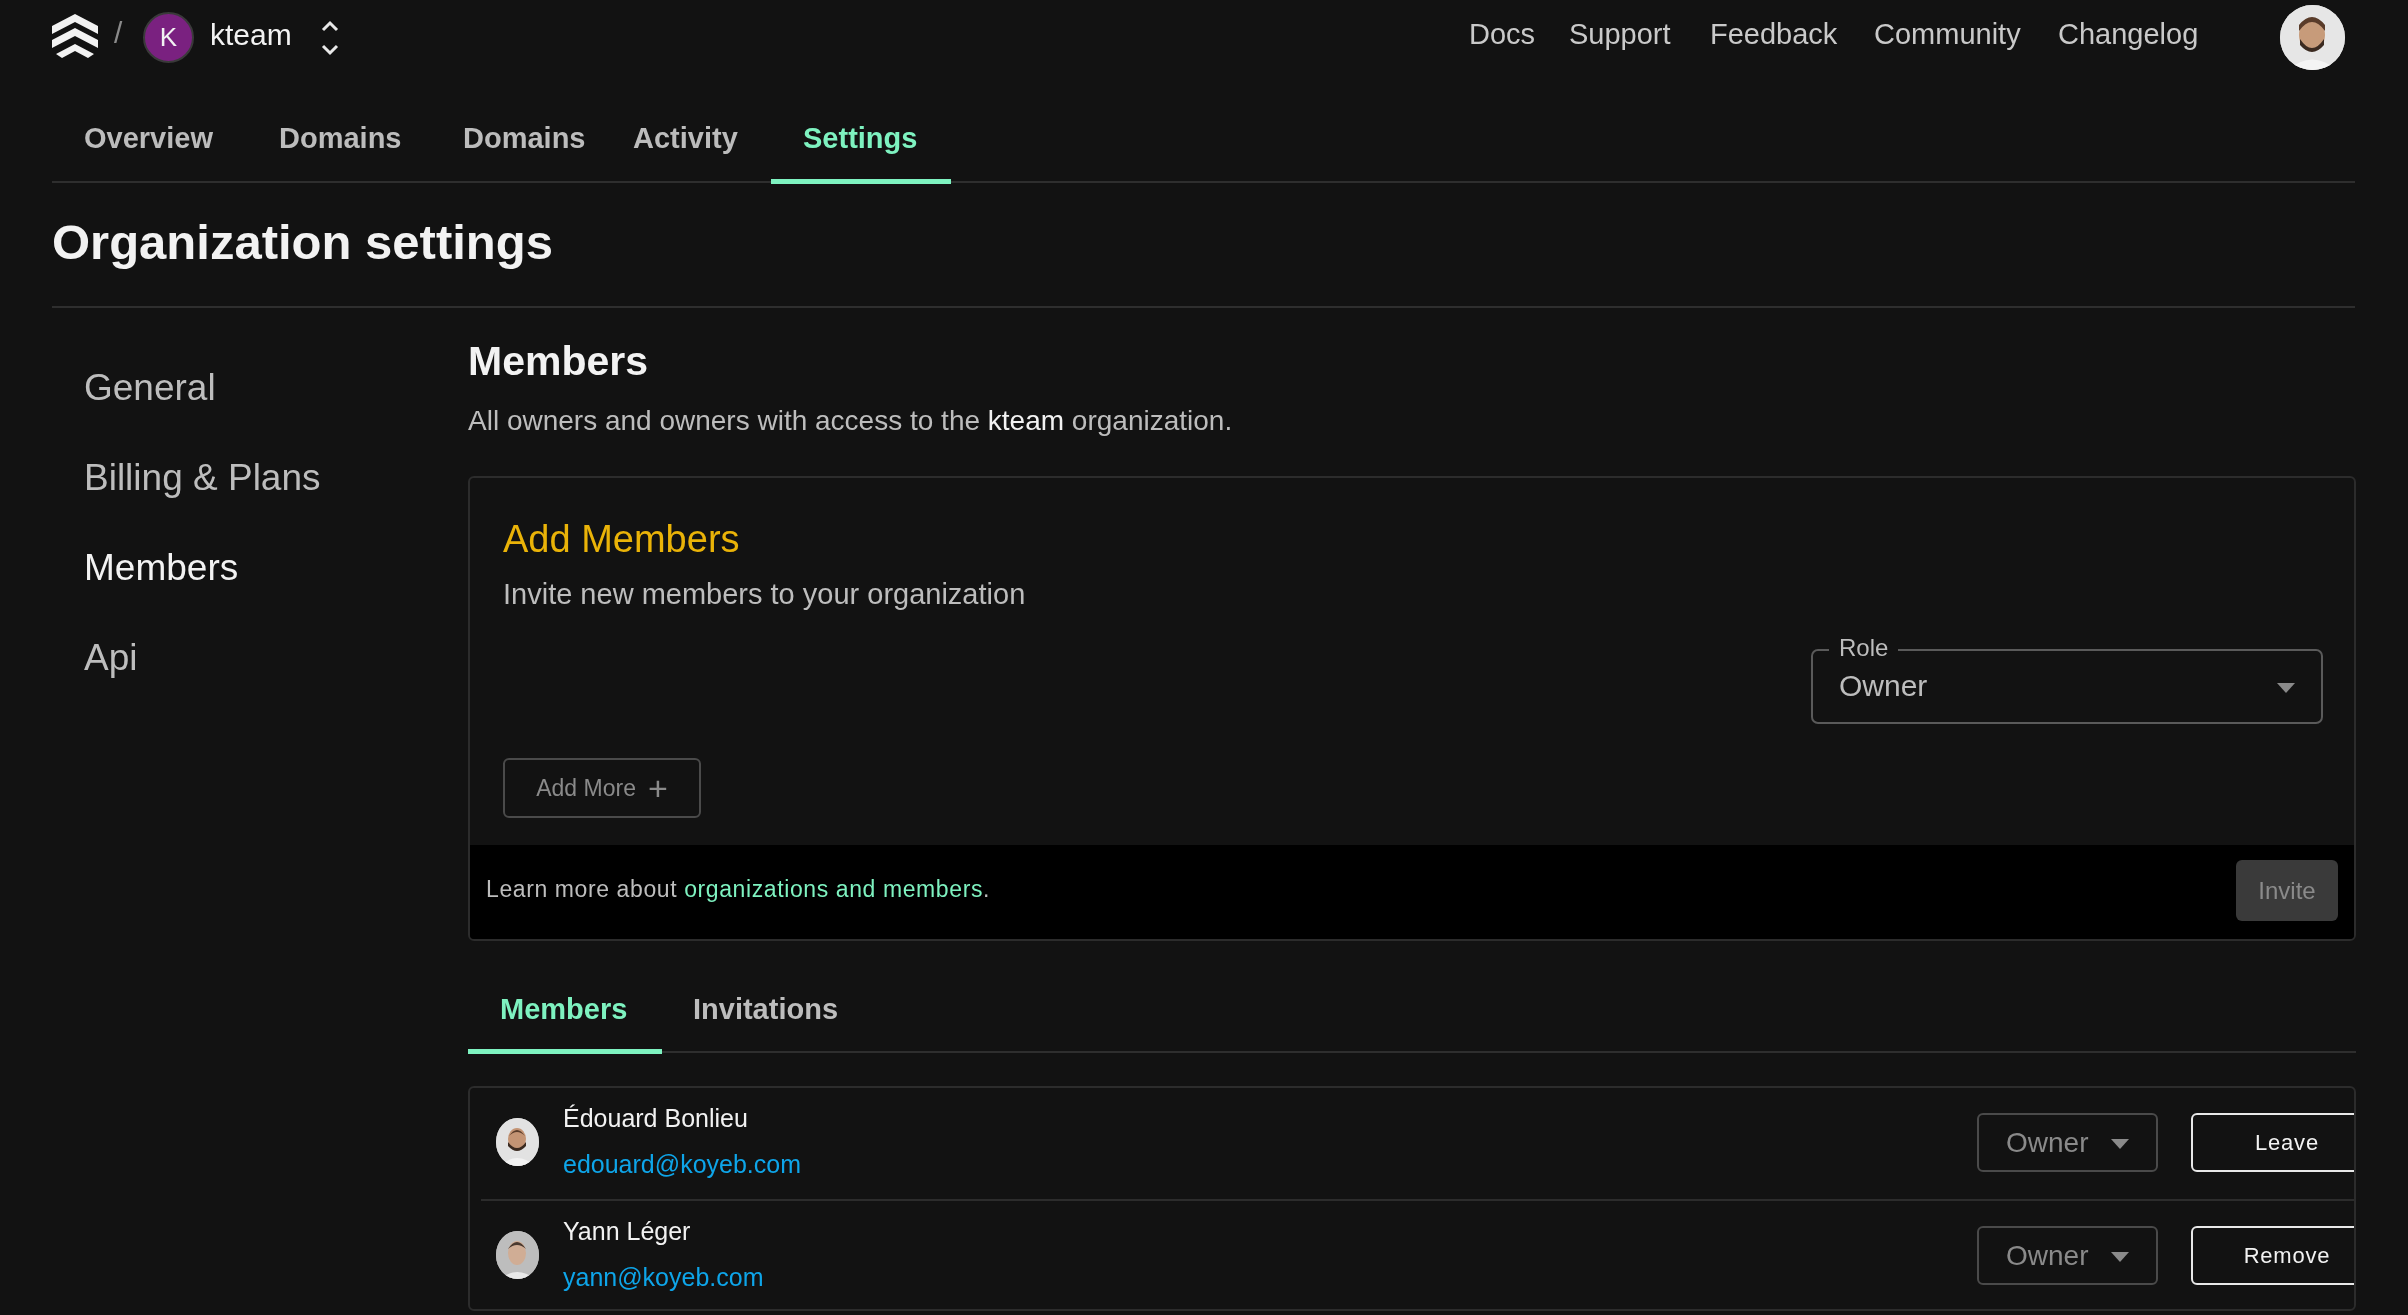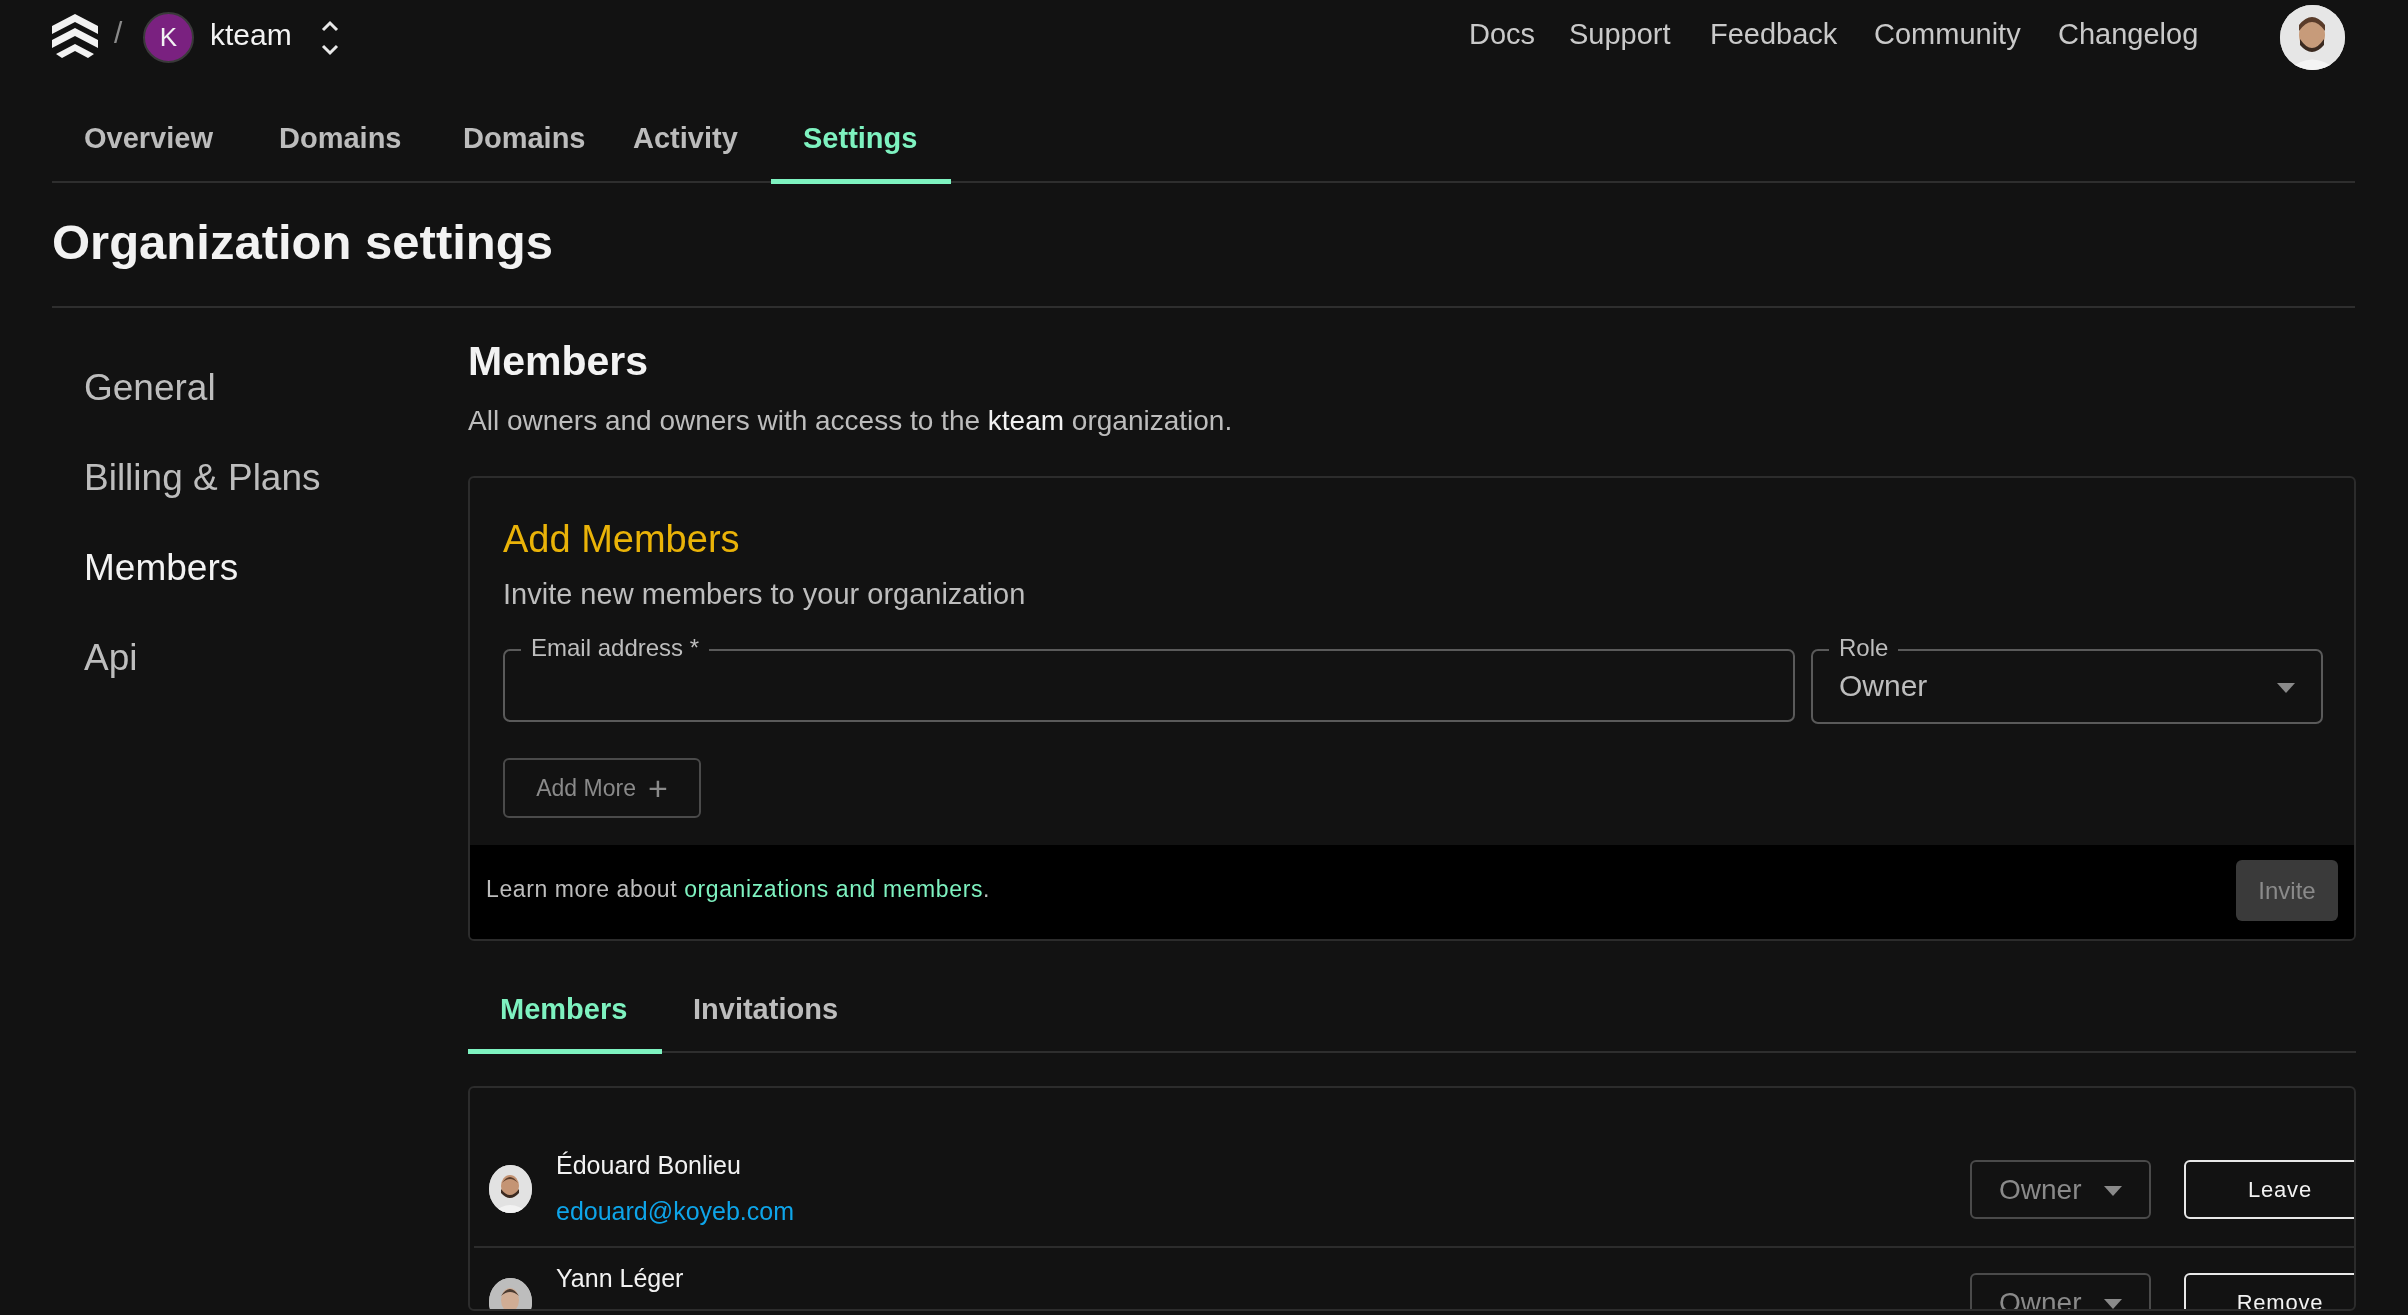--- a/index.html
+++ b/index.html
@@ -49,21 +49,21 @@
   .footer-link { color: #7ef2c0; text-decoration: none; cursor: pointer; }
   .invite-btn { position: absolute; right: 16px; top: 15px; width: 102px; height: 61px; border-radius: 6px; background: #3a3a3a; color: #8a8a8a; font-size: 24px; border: none; font-family: inherit; cursor: pointer; }
 
   
   .sub-tabs { left: 468px; top: 970px; width: 1888px; height: 83px; border-bottom: 2px solid #2e2e2e; }
   .sub-tab { position: absolute; top: 23px; font-size: 29px; font-weight: bold; color: #bdbdbd; cursor: pointer; }
   .sub-tab.active { color: #7ef2c0; }
 
   
   .member-list { left: 468px; top: 1086px; width: 1888px; height: 225px; border: 2px solid #2c2c2c; border-radius: 6px; overflow: hidden; }
-  .member-row { position: absolute; left: 4px; width: 100%; height: 111px; margin-top: 47px; }
+  .member-row { position: absolute; left: 11px; width: 100%; height: 111px; }
   .member-row + .member-row { border-top: 2px solid #2c2c2c; }
   .m-avatar { position: absolute; left: 15px; top: 30px; width: 43px; height: 48px; border-radius: 50%; overflow: hidden; background: #ccc; }
   .m-name { position: absolute; left: 82px; top: 16px; font-size: 25px; color: #f2f2f2; }
   .m-email { position: absolute; left: 82px; top: 62px; font-size: 25px; color: #0ea5e9; }
   .m-role { position: absolute; left: 1496px; top: 25px; width: 181px; height: 59px; border: 2px solid #4a4a4a; border-radius: 6px; color: #8a8a8a; font-size: 28px; cursor: pointer; }
   .m-role span.val { position: absolute; left: 27px; top: 12px; }
   .m-btn { position: absolute; left: 1710px; top: 25px; width: 192px; height: 59px; border: 2px solid #e8e8e8; border-radius: 6px; background: transparent; color: #f2f2f2; font-size: 22px; letter-spacing: 0.8px; font-family: inherit; cursor: pointer; }
 </style>
 </head>
 <body>
@@ -126,24 +126,20 @@
 <p class="abs sec-desc">
   <span>All owners and owners with access to the</span>
   <b>kteam</b>
   <span>organization.</span>
 </p>
 
 <div class="abs card">
   <div class="card-title">Add Members</div>
   <div class="card-sub">Invite new members to your organization</div>
 
-  <div class="fieldset" style="left:33px; top:171px; width:1292px; height:73px;">
-    <input class="email-input" type="text" value="" style="">
-    <span class="field-label">Email address *</span>
-  </div>
 
   <div class="fieldset" style="left:1341px; top:171px; width:512px; height:75px; cursor:pointer;">
     <span class="field-label">Role</span>
     <span class="role-value">Owner</span>
     <span class="caret" style="right:26px; top:32px;"></span>
   </div>
 
   <button class="add-more">
     <span>Add More</span>
     <span class="plus">+</span>

